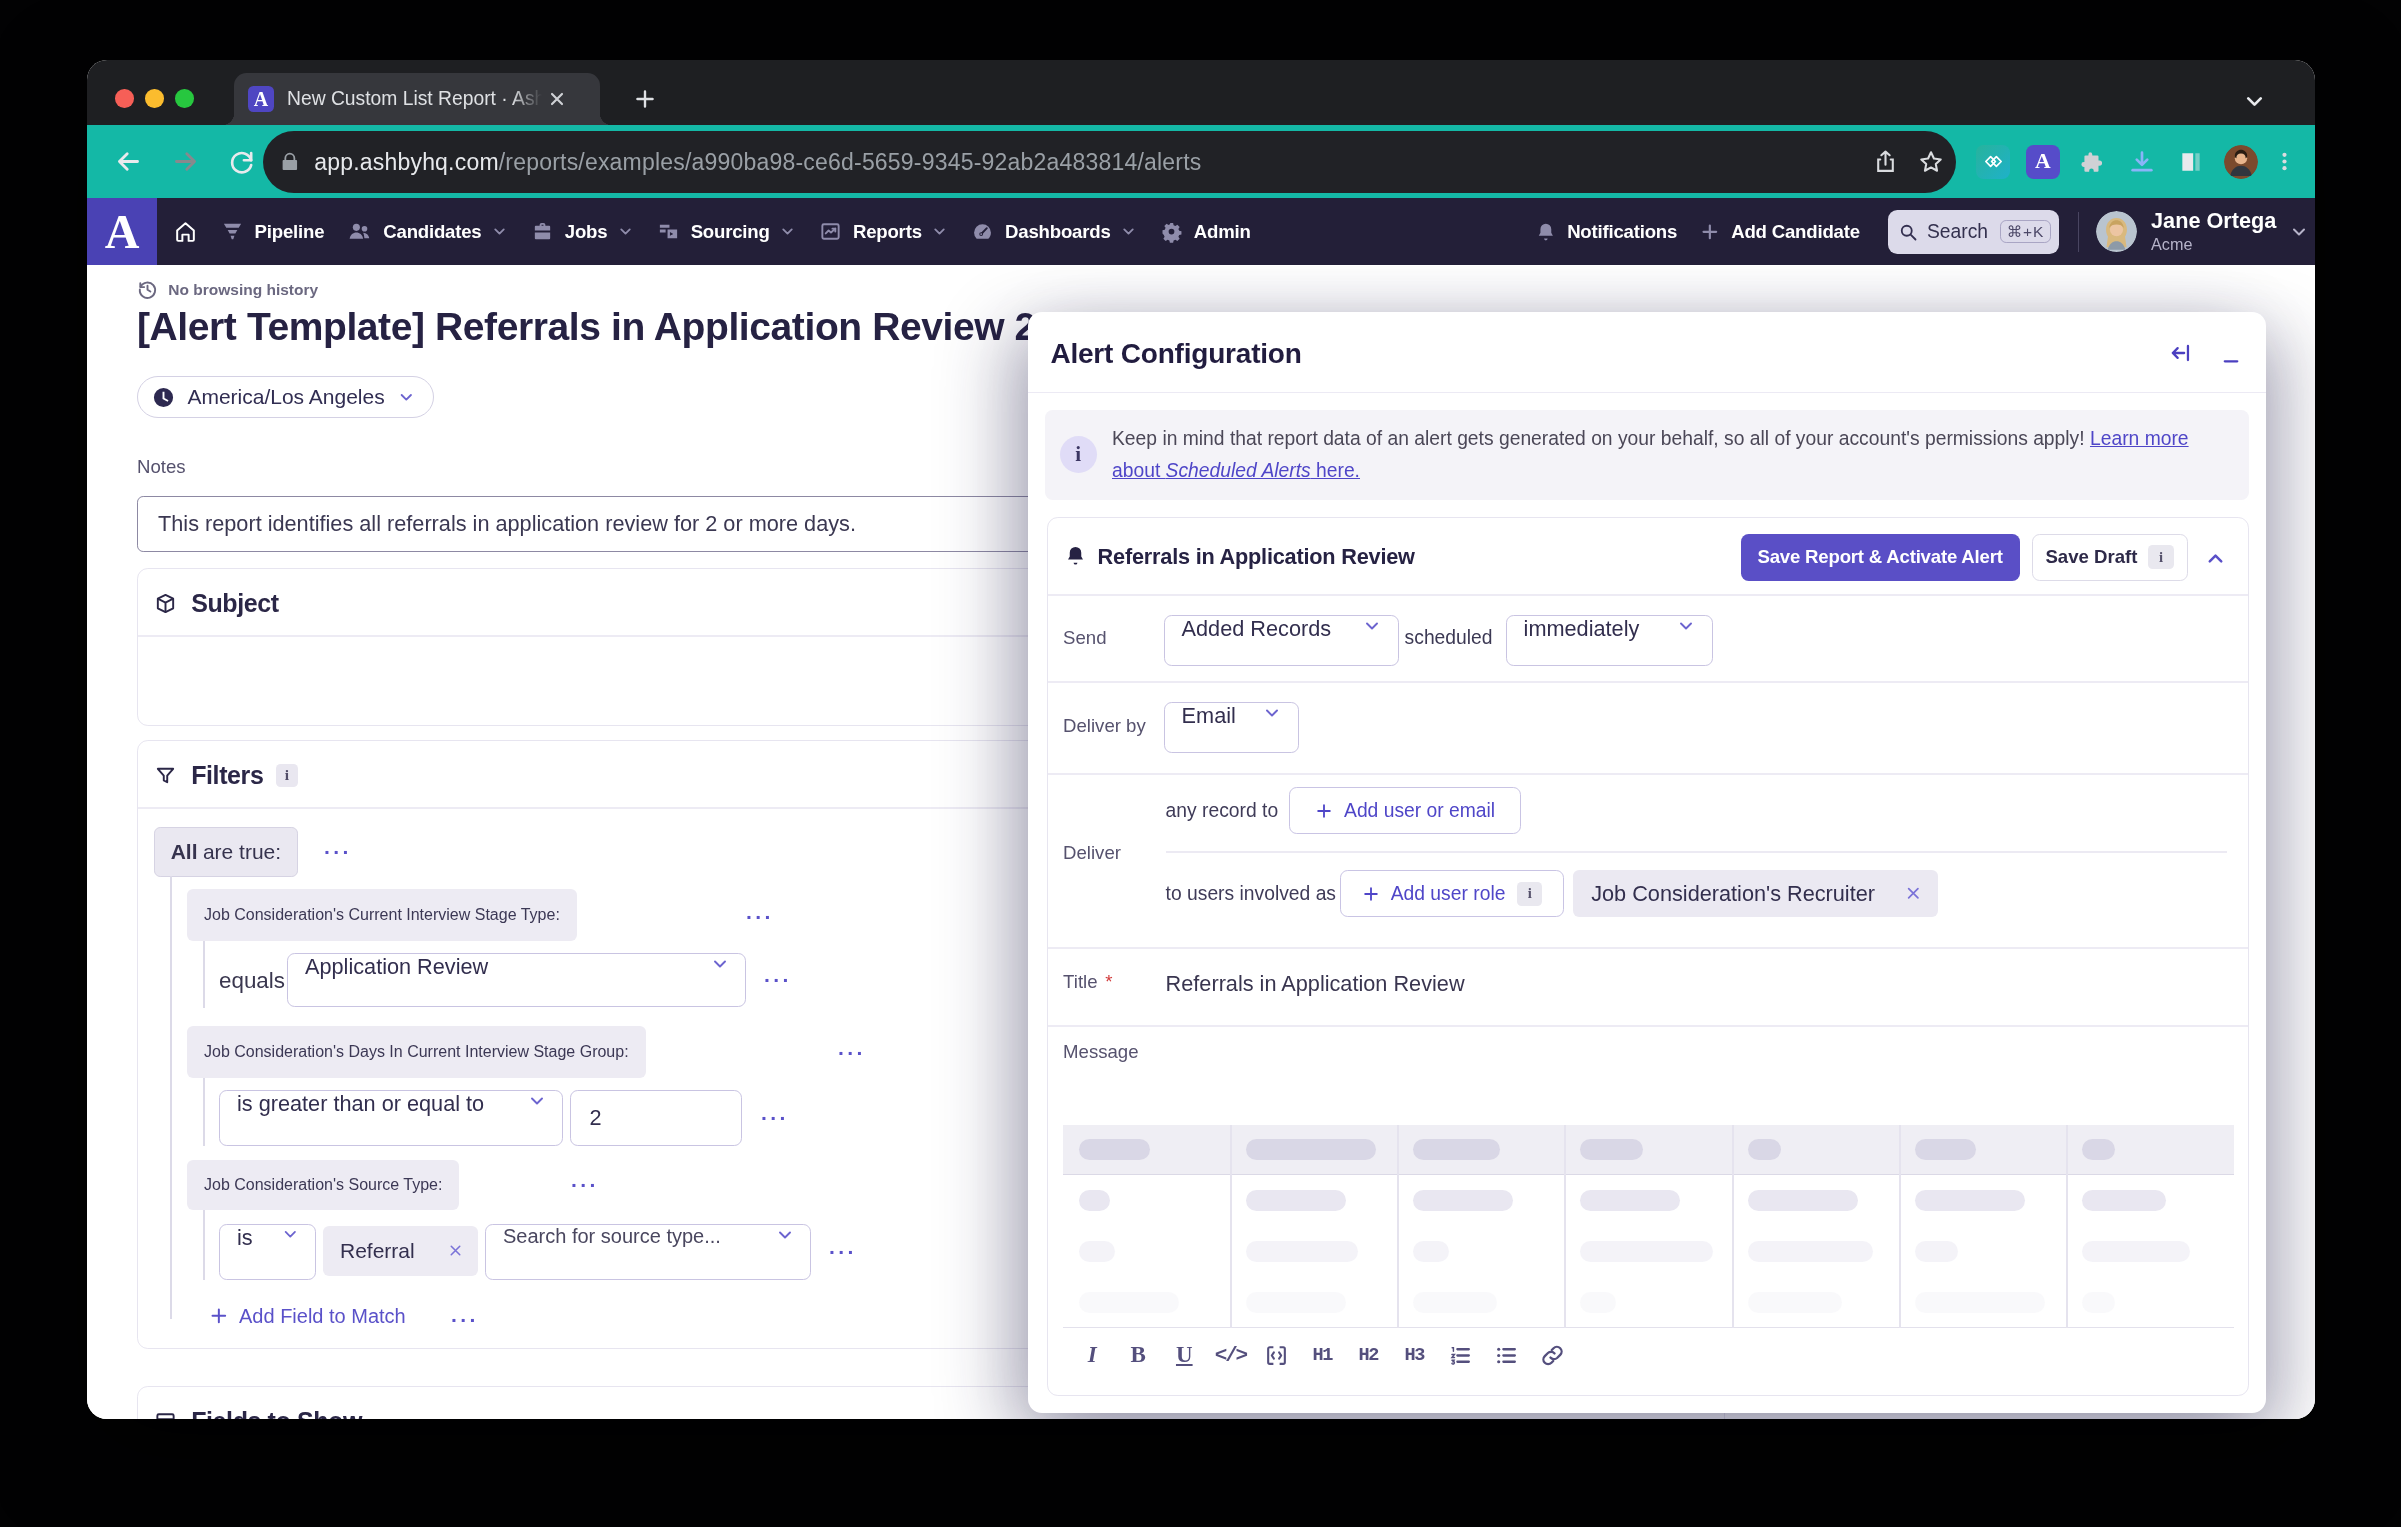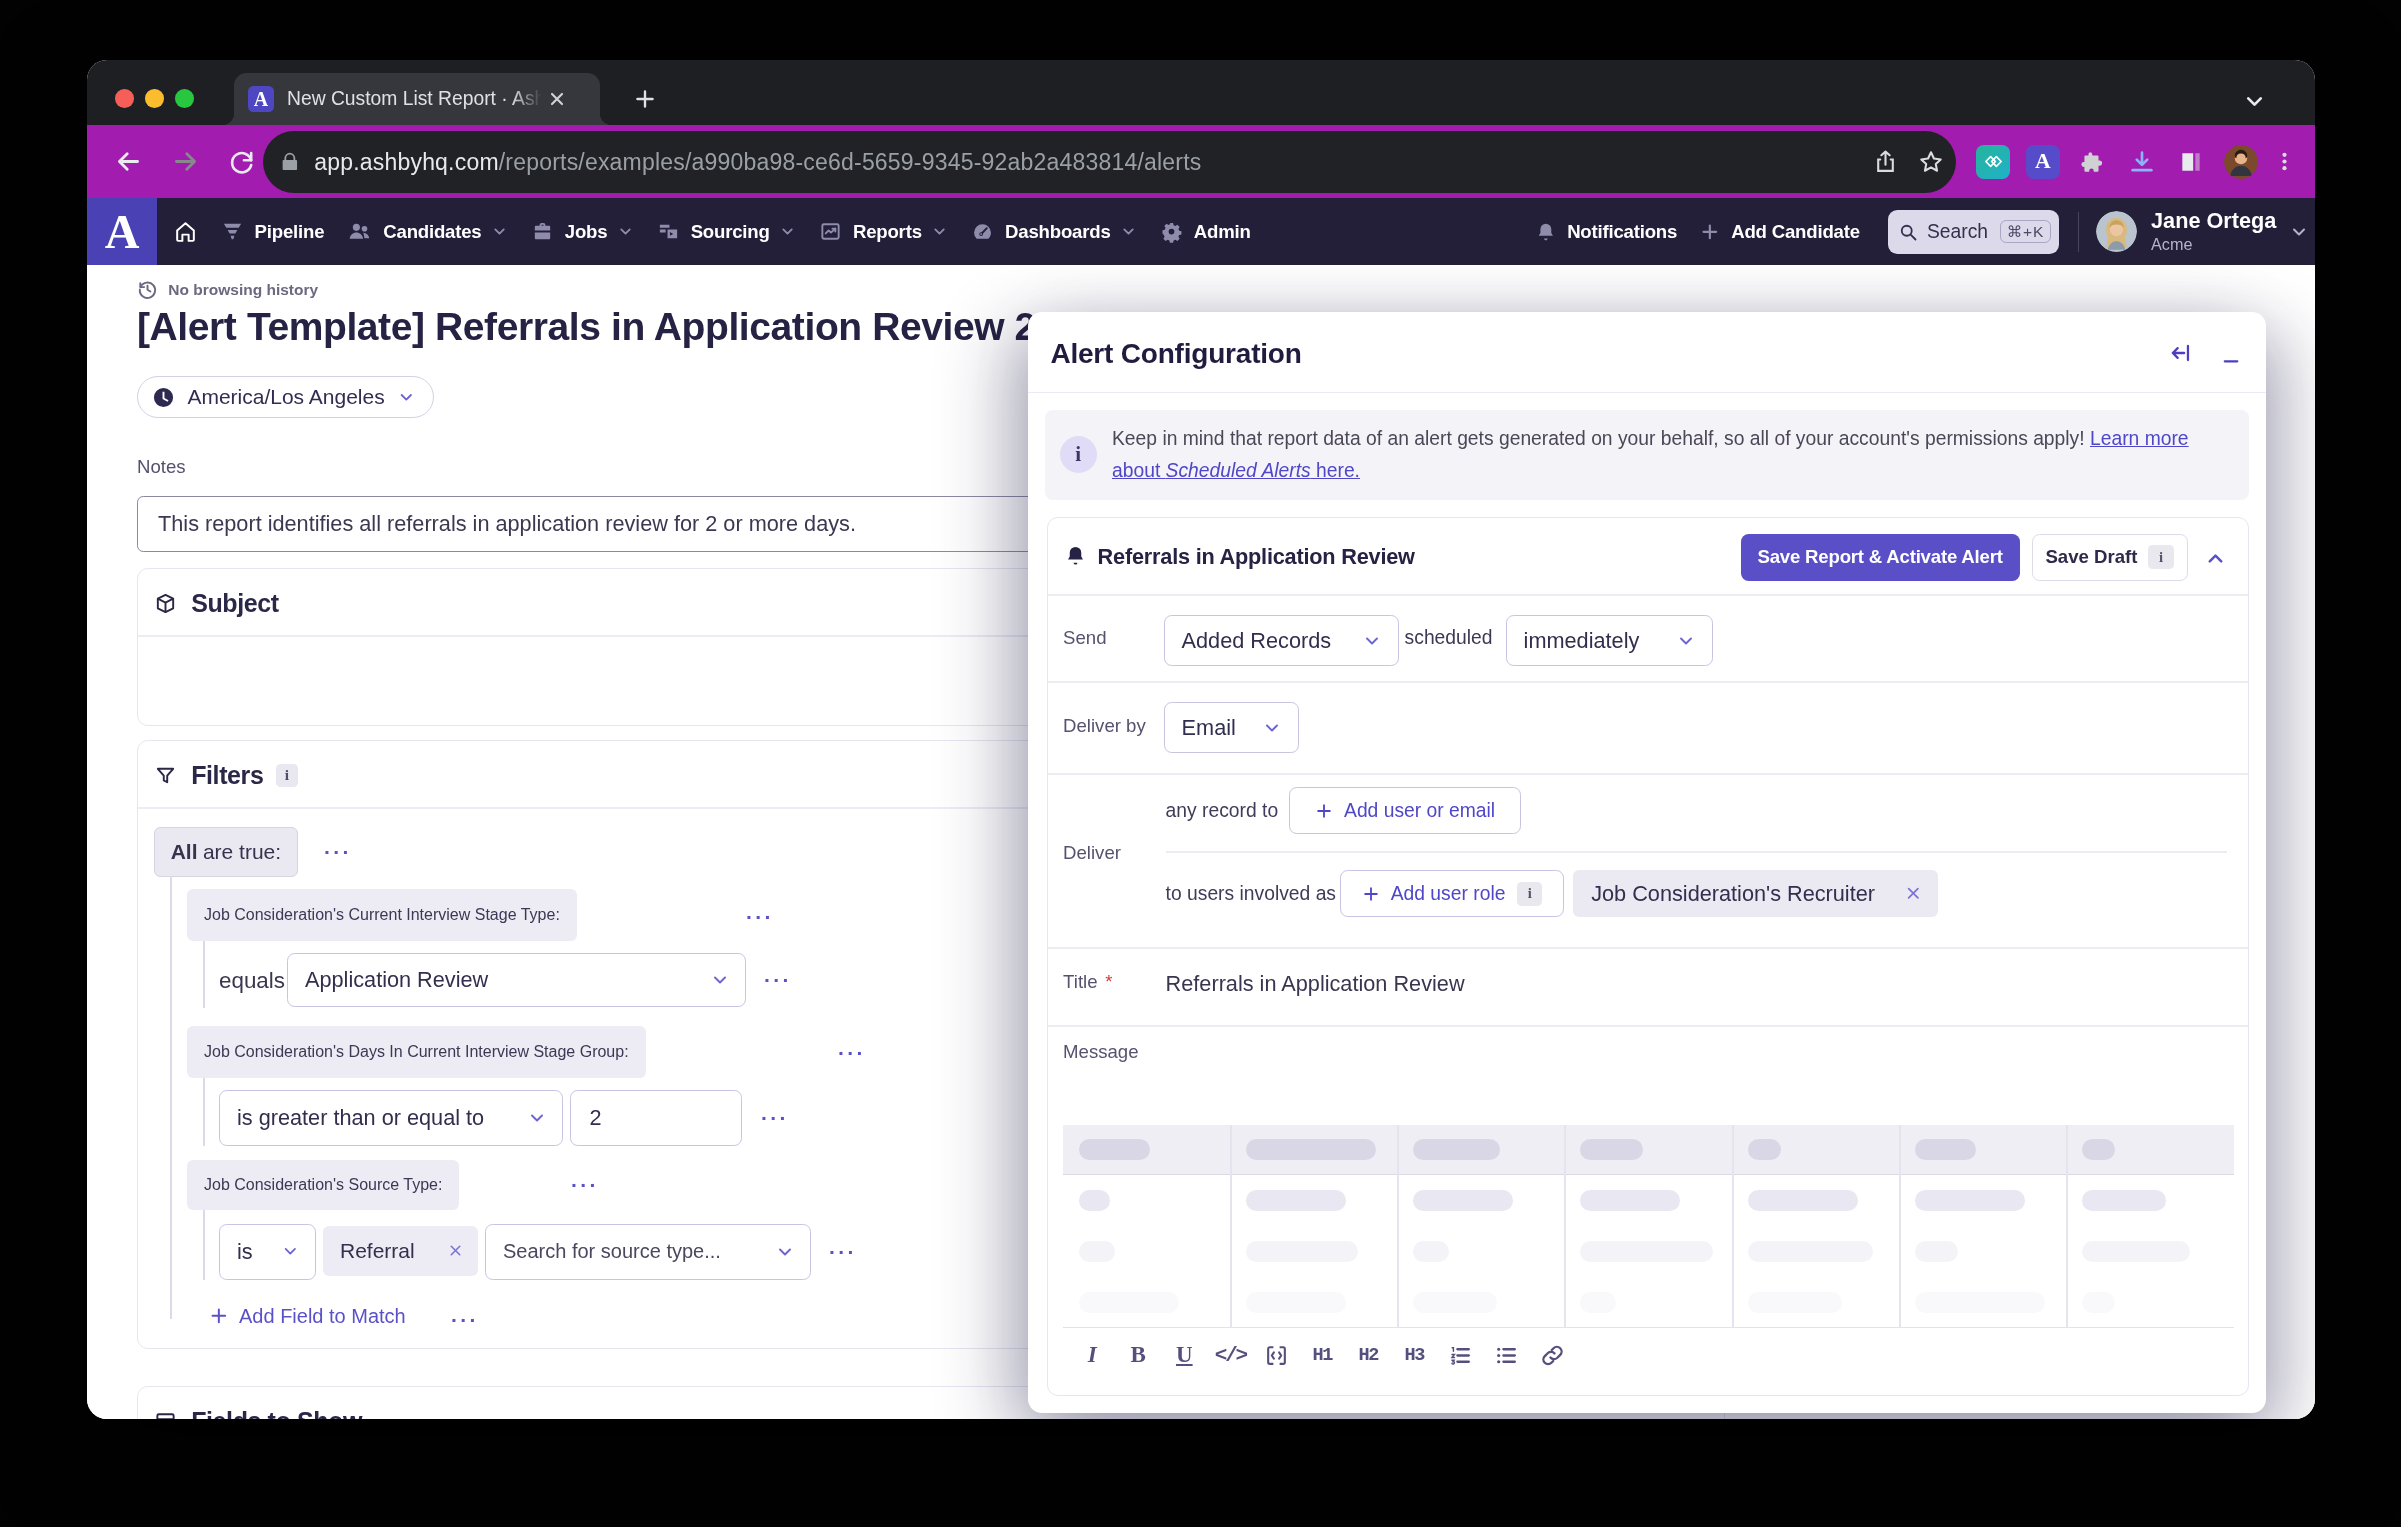--- a/index.html
+++ b/index.html
@@ -23,21 +23,21 @@
   .tab:after { right:-12.4px; background:radial-gradient(circle at 100% 0, #1e1f22 12px, #36373c 12.4px); }
   .favicon { width:26px; height:26px; border-radius:5.4px; background:#4f46c2; color:#fff;
     font-family:"Liberation Serif",serif; font-weight:700; font-size:20px; display:flex; align-items:center; justify-content:center; flex:none; }
   .tab-title { color:#dfe1e4; font-size:19.3px; margin-left:13px; white-space:nowrap; overflow:hidden; width:255px;
     -webkit-mask-image:linear-gradient(90deg,#000 88%,transparent); mask-image:linear-gradient(90deg,#000 88%,transparent); }
   .tab-close { margin-left:3.1px; color:#cfd1d5; flex:none; width:23px; height:23px; display:flex; align-items:center; justify-content:center; }
   .newtab { position:absolute; left:545px; top:25.5px; color:#dfe1e4; }
   .strip-chevron { position:absolute; right:48px; top:29px; color:#e8eaed; }
 
   
-  .toolbar { position:absolute; left:0; top:65px; width:100%; height:73px; background:#a21caf; display:flex; align-items:center; }
+  .toolbar { position:absolute; left:0; top:65px; width:100%; height:73px; background:#14b8a6; display:flex; align-items:center; }
   .navbtn { color:#e8eaed; margin-left:26px; display:flex; align-items:center; }
   .navbtn.dim { color:#87898d; }
   .urlbar { position:absolute; left:176px; top:6.2px; width:1693px; height:62px; background:#212226; border-radius:31px;
     display:flex; align-items:center; color:#9aa0a6; }
   .lock { margin-left:15.5px; color:#9aa0a6; }
   .url { font-size:23px; margin-left:14px; white-space:nowrap; letter-spacing:0.2px; }
   .url b { color:#e7e9ec; font-weight:400; }
   .url span { color:#9aa0a6; }
   .tb-actions { position:absolute; right:0; top:0; height:100%; display:flex; align-items:center; }
   .tb-icon { width:34px; height:34px; display:flex; align-items:center; justify-content:center; color:#dadcdf; margin-right:15.5px; }
@@ -86,21 +86,21 @@
 
   .card { position:absolute; left:50px; width:1588px; background:#fff; border:1.5px solid #e7e5f0; border-radius:10.8px; }
   .card-head { display:flex; align-items:center; padding:20px 18.6px 17px 16.2px; color:#2b2747; }
   .card-head .ci { display:flex; margin-right:14px; color:#2b2747; }
   .card-head h2 { font-size:25px; font-weight:700; letter-spacing:-0.4px; }
   .card-divider { height:1.5px; background:#edebf4; }
 
   #subject-card { top:302px; height:158px; }
   .subject-row { display:flex; align-items:center; padding:17px 18.6px 0 18.6px; }
   .show-all { font-size:21px; color:#403c58; margin-right:10px; }
-  .select { border:1.5px solid #c9c4e2; border-radius:7.7px; display:flex; align-items:center; justify-content:space-between;
+  .select { border:1.5px solid #c9c4e2; border-radius:7.7px; display:flex; justify-content:space-between;
     font-size:21.7px; color:#322e4e; padding:0 15.5px 0 17px; background:#fff; }
   .select .chev { color:#6c64cf; display:flex; margin-left:14px; }
   #subject-select { width:270px; height:57px; }
 
   #filters-card { top:474px; height:609px; }
   .info-badge { width:22.4px; height:22.4px; border-radius:4.6px; background:#e9e7f0; color:#514d68; font-family:"Liberation Serif",serif;
     font-weight:700; font-size:15.5px; display:flex; align-items:center; justify-content:center; margin-left:12.4px; }
   .filters-body { position:relative; height:100%; }
   .group-pill { position:absolute; left:15.5px; top:18.6px; height:50px; background:#eae8f1; border:1.5px solid #d6d3e3;
     border-radius:6.2px; display:flex; align-items:center; padding:0 16.2px; font-size:21px; color:#36334e; }

